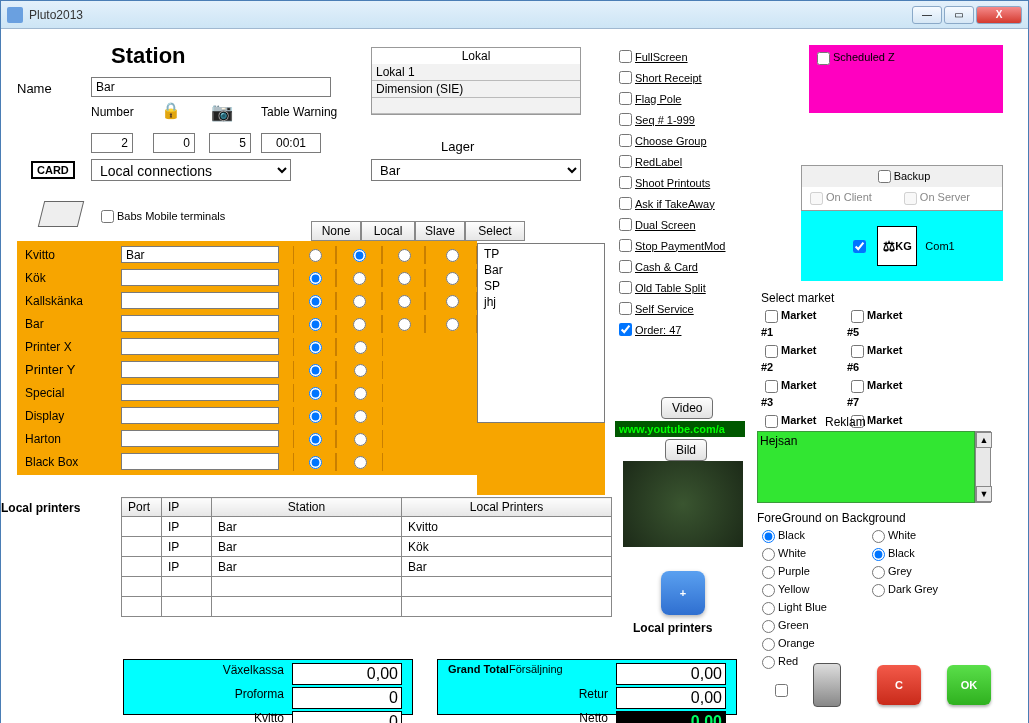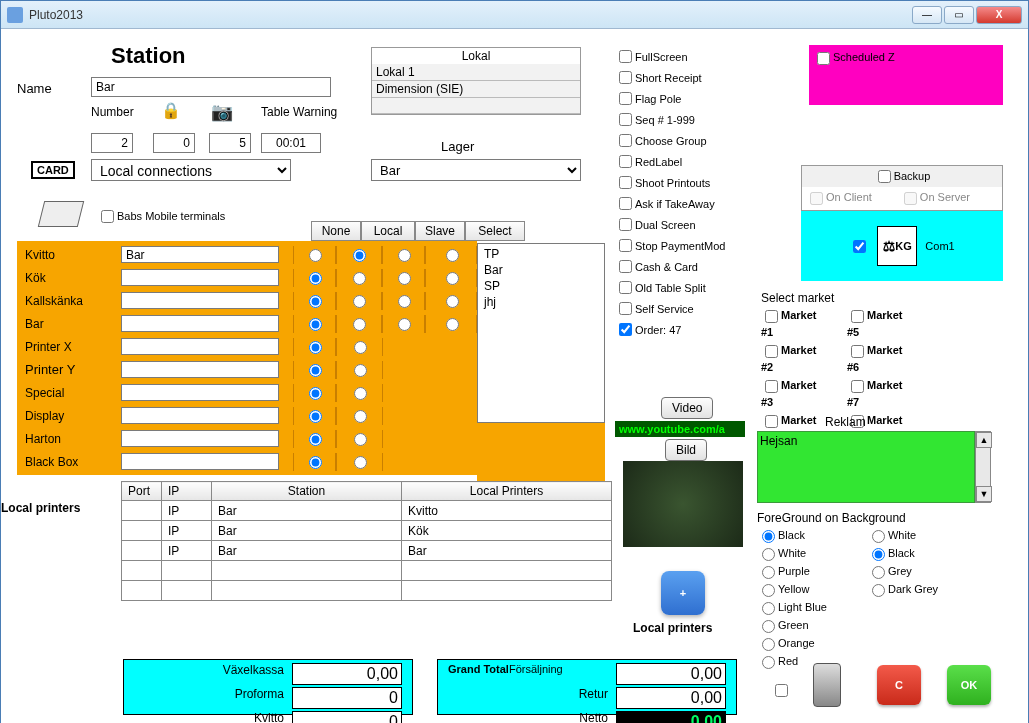--- a/index.html
+++ b/index.html
@@ -199,21 +199,21 @@
 
     <div class="pos listbox" style="left:476px;top:202px;width:128px;height:180px;">
       <div>TP</div>
       <div>Bar</div>
       <div>SP</div>
       <div>jhj</div>
     </div>
     <div class="pos orange" style="left:476px;top:382px;width:128px;height:72px;"></div>
 
     <label class="lbl pos" style="left:0px;top:460px;font-weight:bold;">Local printers</label>
-    <table class="grid pos" style="left:120px;top:440px;">
+    <table class="grid pos" style="left:120px;top:456px;">
       <thead>
           <tr>
         <th style="width:40px;">Port</th>
         <th style="width:50px;">IP</th>
         <th style="width:190px;text-align:center;">Station</th>
         <th style="width:210px;text-align:center;">Local Printers</th>
       </tr>
         </thead>
       <tbody id="lp-body">
           <tr class="printer-row">
@@ -242,21 +242,21 @@
           </tr>
           <tr class="printer-row">
             <td></td>
             <td></td>
             <td></td>
             <td></td>
           </tr>
         </tbody>
     </table>
 
-    <div id="flags" class="pos flag-col" style="left:614px;top:6px;width:140px;">
+    <div id="flags" class="pos flag-col" style="left:614px;top:6px;width:140px;text-decoration:underline;">
         <label>
           <input type="checkbox" class="chk" style="">
           <span>FullScreen</span>
         </label>
         <label>
           <input type="checkbox" class="chk" style="">
           <span>Short Receipt</span>
         </label>
         <label>
           <input type="checkbox" class="chk" style="">
@@ -310,21 +310,21 @@
 
     <button class="btn pos" style="left:660px;top:356px;">Video</button>
     <div class="pos" style="left:614px;top:380px;width:130px;background:#005800;color:#00ff00;padding:2px 4px;font-size:11px;font-weight:bold;overflow:hidden;">www.youtube.com/a</div>
     <button class="btn pos" style="left:664px;top:398px;">Bild</button>
     <div class="pos" style="left:622px;top:420px;width:120px;height:86px;background:radial-gradient(circle,#3a5530,#1c2a18);"></div>
     <div class="plusbtn pos" style="left:660px;top:530px;">
         <span>+</span>
       </div>
     <label class="lbl pos" style="left:632px;top:580px;font-weight:bold;">Local printers</label>
 
-    <div class="magenta pos" style="left:808px;top:4px;width:194px;height:60px;padding:4px;">
+    <div class="magenta pos" style="left:808px;top:4px;width:194px;height:68px;padding:4px;">
       <label><input type="checkbox" class="chk" style=""><span>Scheduled Z</span></label>
     </div>
 
     <div class="pos fieldset" style="left:800px;top:124px;width:202px;">
       <p class="fs-title" style="background:#f0f0f0;"><input type="checkbox" class="chk" style=""><span>Backup</span></p>
       <div style="display:flex;padding:2px 4px;gap:28px;color:#888;">
         <label><input type="checkbox" class="chk" disabled="" style=""><span>On Client</span></label>
         <label><input type="checkbox" class="chk" disabled="" style=""><span>On Server</span></label>
       </div>
     </div>

